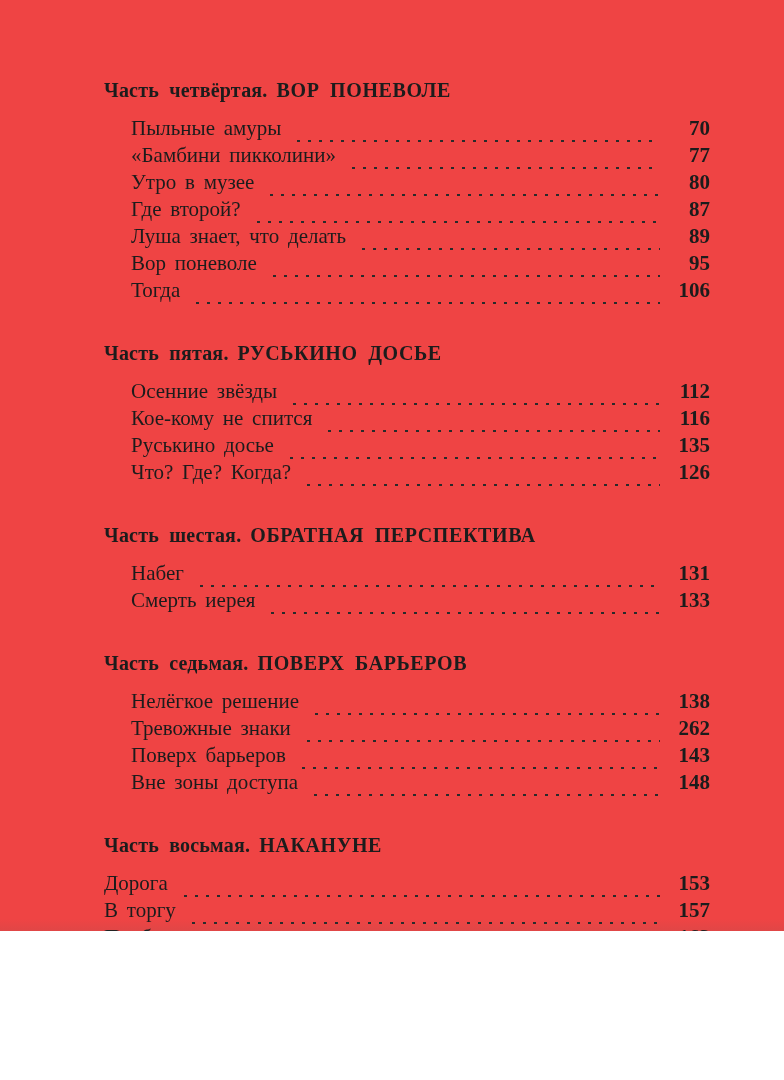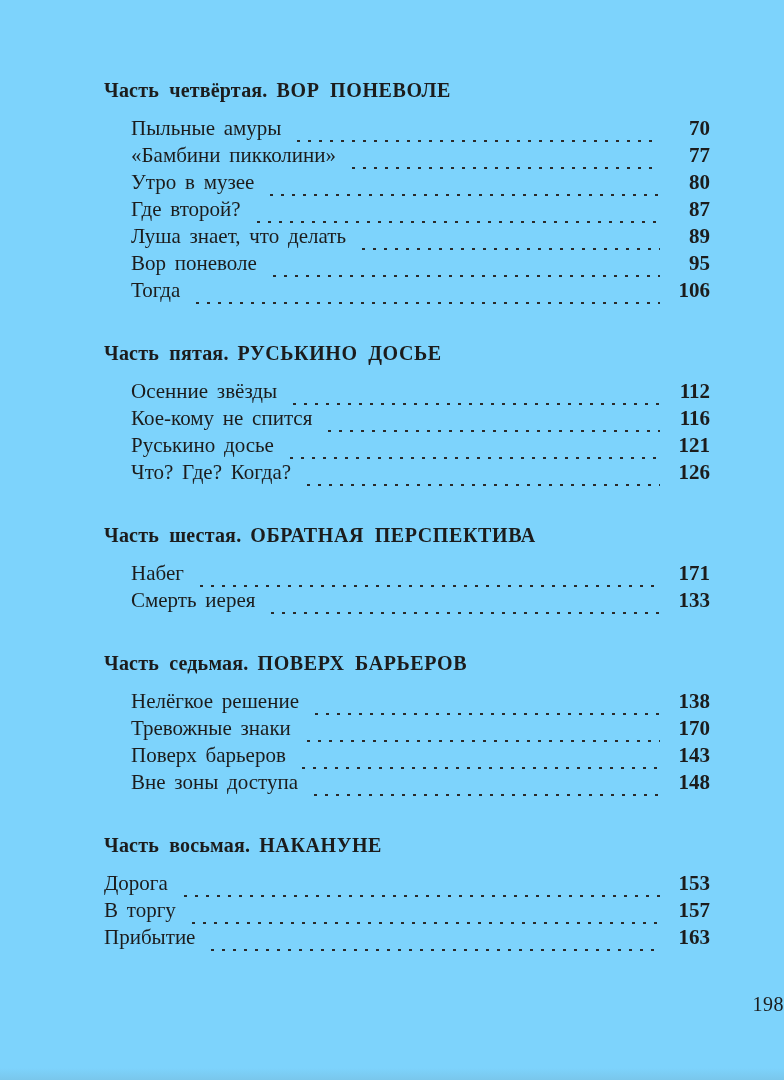--- a/index.html
+++ b/index.html
@@ -1,20 +1,20 @@
 <!DOCTYPE html>
 <html lang="ru"><head>
 <meta charset="utf-8">
 <style>
   html, body { margin: 0; padding: 0; background: #ffffff; }
   .page {
     position: relative;
     width: 784px;
-    height: 1080px;
-    background: #7dd3fc;
+    height: 931px;
+    background: #ef4444;
     overflow: hidden;
     font-family: "Liberation Serif", "DejaVu Serif", serif;
     color: #1c1c1c;
     box-sizing: border-box;
   }
   .toc {
     position: absolute;
     top: 78px;
     left: 104px;
     right: 74px;
@@ -149,40 +149,40 @@
 
   <li class="entry">
     <span class="entry-title">Кое-кому не спится</span>
     <span class="dot-leader"></span>
     <span class="entry-page">116</span>
   </li>
 
   <li class="entry">
     <span class="entry-title">Руськино досье</span>
     <span class="dot-leader"></span>
-    <span class="entry-page">121</span>
+    <span class="entry-page">135</span>
   </li>
 
   <li class="entry">
     <span class="entry-title">Что? Где? Когда?</span>
     <span class="dot-leader"></span>
     <span class="entry-page">126</span>
   </li>
 </ul>
   </section>
 
   <section class="toc-section">
     <h2 class="section-heading">
       <span class="part-label">Часть шестая.</span><span class="part-title">ОБРАТНАЯ ПЕРСПЕКТИВА</span>
     </h2>
     <ul class="entries">
   <li class="entry">
     <span class="entry-title">Набег</span>
     <span class="dot-leader"></span>
-    <span class="entry-page">171</span>
+    <span class="entry-page">131</span>
   </li>
 
   <li class="entry">
     <span class="entry-title">Смерть иерея</span>
     <span class="dot-leader"></span>
     <span class="entry-page">133</span>
   </li>
 </ul>
   </section>
 
@@ -193,21 +193,21 @@
     <ul class="entries">
   <li class="entry">
     <span class="entry-title">Нелёгкое решение</span>
     <span class="dot-leader"></span>
     <span class="entry-page">138</span>
   </li>
 
   <li class="entry">
     <span class="entry-title">Тревожные знаки</span>
     <span class="dot-leader"></span>
-    <span class="entry-page">170</span>
+    <span class="entry-page">262</span>
   </li>
 
   <li class="entry">
     <span class="entry-title">Поверх барьеров</span>
     <span class="dot-leader"></span>
     <span class="entry-page">143</span>
   </li>
 
   <li class="entry">
     <span class="entry-title">Вне зоны доступа</span>

